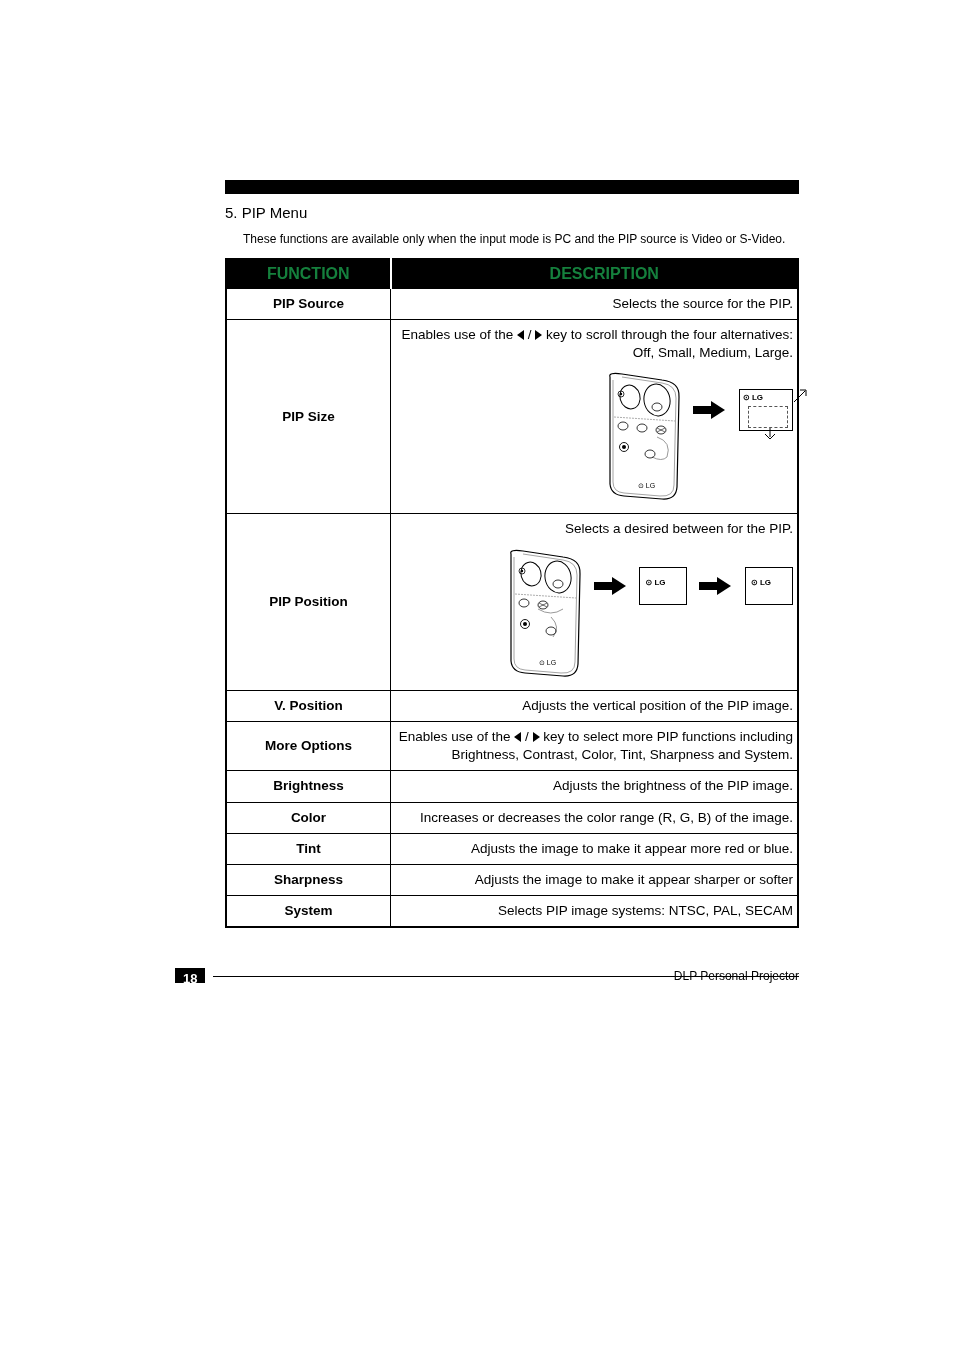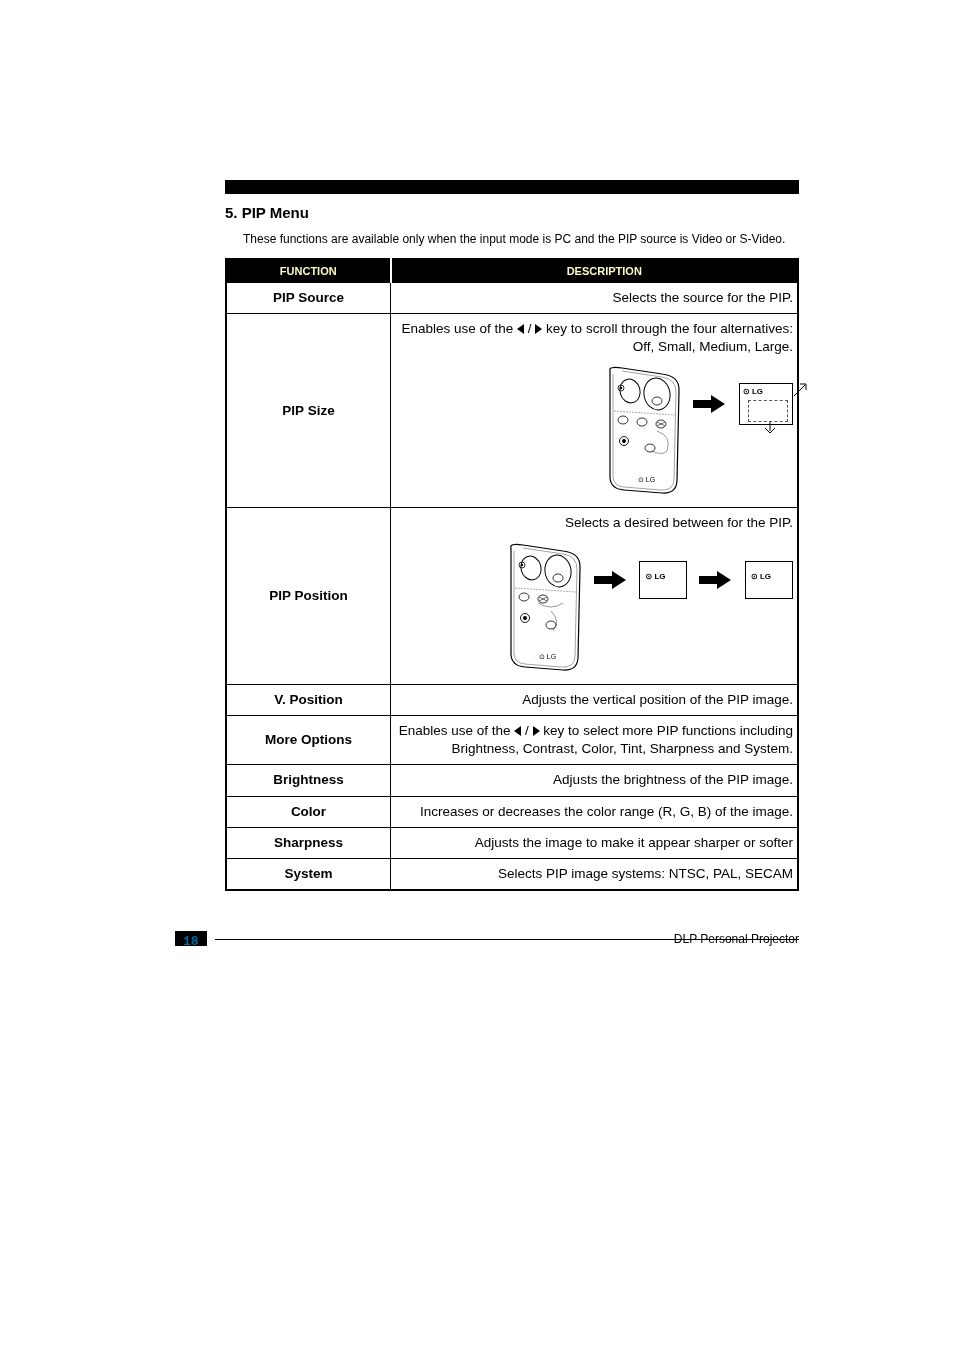--- a/index.html
+++ b/index.html
@@ -11,39 +11,39 @@
     }
     .black-bar {
       background: #000;
       height: 14px;
       margin: 180px 155px 0 225px;
     }
     .content {
       margin: 10px 155px 0 225px;
     }
     .section-title {
-      font-weight: bold;
+      font-weight: normal;
       font-size: 15px;
       margin-bottom: 10px;
     }
     .intro-text {
       font-size: 12px;
       margin: 0 0 10px 18px;
       line-height: 1.4;
     }
     table.main-table {
       border-collapse: collapse;
       width: 100%;
       border: 2px solid #000;
     }
     table.main-table th {
       background: #000;
-      color: #fef9c3;
+      color: #15803d;
       font-weight: bold;
-      font-size: 11px;
+      font-size: 16px;
       padding: 5px 8px;
       border-right: 2px solid #fff;
     }
     table.main-table th:last-child {
       border-right: none;
       padding-left: 28px;
     }
     table.main-table td {
       border: 1px solid #000;
       padding: 6px 4px;
@@ -127,26 +127,25 @@
     .resize-arrow {
       position: absolute;
     }
     .footer-area {
       margin: 40px 155px 0 175px;
       position: relative;
     }
     .page-num-box {
       display: inline-block;
       background: #000;
-      color: #0369a1;
+      color: #ffffff;
       font-weight: bold;
       font-size: 13px;
       padding: 3px 8px;
       vertical-align: middle;
-      font-family: Liberation Mono, monospace;
     }
     .footer-line {
       border-top: 1px solid #000;
       margin-bottom: 4px;
     }
     .footer-text {
       text-align: right;
       font-size: 12px;
       margin-top: -20px;
     }
@@ -272,20 +271,24 @@
       </tr>
       <tr>
         <td class="col-func">Brightness</td>
         <td class="col-desc">Adjusts the brightness of the PIP image.</td>
       </tr>
       <tr>
         <td class="col-func">Color</td>
         <td class="col-desc">Increases or decreases the color range (R, G, B) of the image.</td>
       </tr>
       <tr>
+        <td class="col-func">Tint</td>
+        <td class="col-desc">Adjusts the image to make it appear more red or blue.</td>
+      </tr>
+      <tr>
         <td class="col-func">Sharpness</td>
         <td class="col-desc">Adjusts the image to make it appear sharper or softer</td>
       </tr>
       <tr>
         <td class="col-func">System</td>
         <td class="col-desc">Selects PIP image systems: NTSC, PAL, SECAM</td>
       </tr>
     </tbody>
   </table>
 </div>

